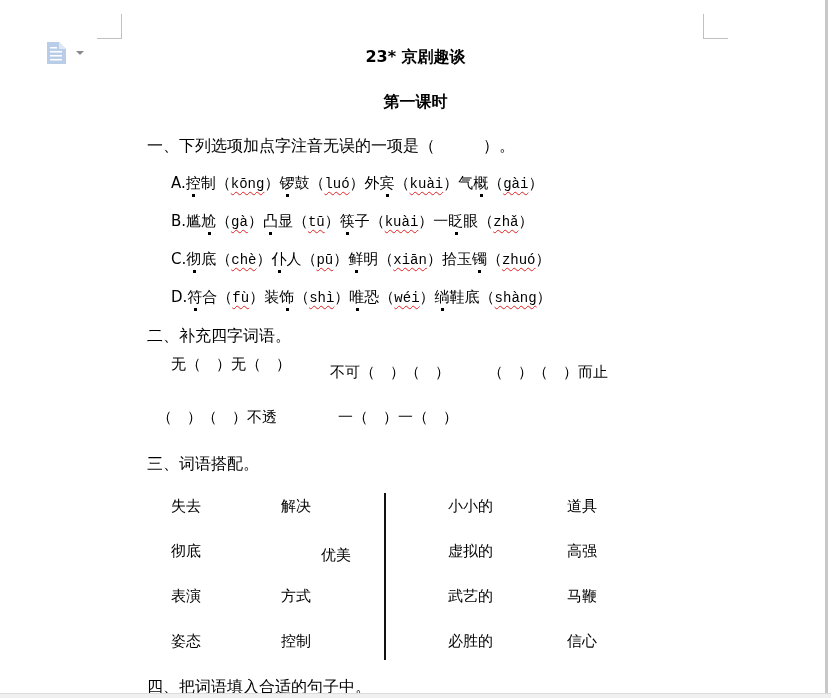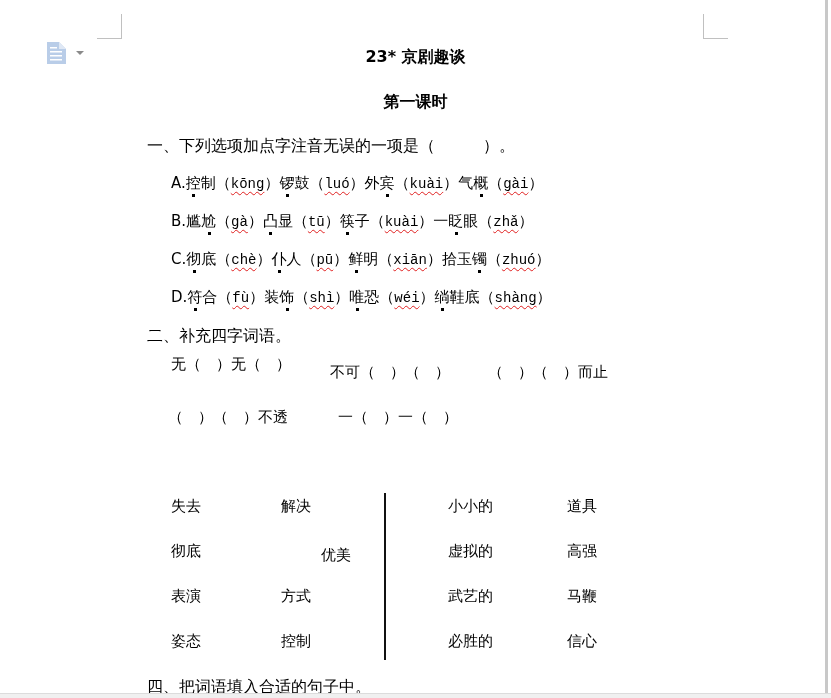--- a/index.html
+++ b/index.html
@@ -57,23 +57,24 @@
       <div class="line" style="top: 174px;"><span>A.</span><span><span class="dot">控</span><span>制</span></span>（<span class="py">kōng</span>）<span><span class="dot">锣</span><span>鼓</span></span>（<span class="py">luó</span>）<span><span>外</span><span class="dot">宾</span></span>（<span class="py">kuài</span>）<span><span>气</span><span class="dot">概</span></span>（<span class="py">gài</span>）</div>
       <div class="line" style="top: 212px;"><span>B.</span><span><span>尴</span><span class="dot">尬</span></span>（<span class="py">gà</span>）<span><span class="dot">凸</span><span>显</span></span>（<span class="py">tū</span>）<span><span class="dot">筷</span><span>子</span></span>（<span class="py">kuài</span>）<span><span>一</span><span class="dot">眨</span><span>眼</span></span>（<span class="py">zhǎ</span>）</div>
       <div class="line" style="top: 250px;"><span>C.</span><span><span class="dot">彻</span><span>底</span></span>（<span class="py">chè</span>）<span><span class="dot">仆</span><span>人</span></span>（<span class="py">pū</span>）<span><span class="dot">鲜</span><span>明</span></span>（<span class="py">xiān</span>）<span><span>拾</span><span>玉</span><span class="dot">镯</span></span>（<span class="py">zhuó</span>）</div>
       <div class="line" style="top: 288px;"><span>D.</span><span><span class="dot">符</span><span>合</span></span>（<span class="py">fù</span>）<span><span>装</span><span class="dot">饰</span></span>（<span class="py">shì</span>）<span><span class="dot">唯</span><span>恐</span></span>（<span class="py">wéi</span>）<span><span class="dot">绱</span><span>鞋</span><span>底</span></span>（<span class="py">shàng</span>）</div>
     </div>
 
   <div class="h" style="top:326px">二、补充四字词语。</div>
   <div class="line" style="top:355px; left:171px">无（　）无（　）</div>
   <div class="line" style="top:363px; left:330px">不可（　）（　）</div>
   <div class="line" style="top:363px; left:488px">（　）（　）而止</div>
-  <div class="line" style="top:408px; left:168px">（　）（　）不透</div>
+  <div class="line" style="top:408px; left:157px">（　）（　）不透</div>
   <div class="line" style="top:408px; left:338px">一（　）一（　）</div>
 
+  <div class="h" style="top:454px">三、词语搭配。</div>
   <div id="q3-words">
       <div class="word" style="left: 171px; top: 497px;">失去</div>
       <div class="word" style="left: 171px; top: 542px;">彻底</div>
       <div class="word" style="left: 171px; top: 587px;">表演</div>
       <div class="word" style="left: 171px; top: 632px;">姿态</div>
       <div class="word" style="left: 281px; top: 497px;">解决</div>
       <div class="word" style="left: 281px; top: 546px; margin-left: 40px;">优美</div>
       <div class="word" style="left: 281px; top: 587px;">方式</div>
       <div class="word" style="left: 281px; top: 632px;">控制</div>
       <div class="word" style="left: 448px; top: 497px;">小小的</div>

